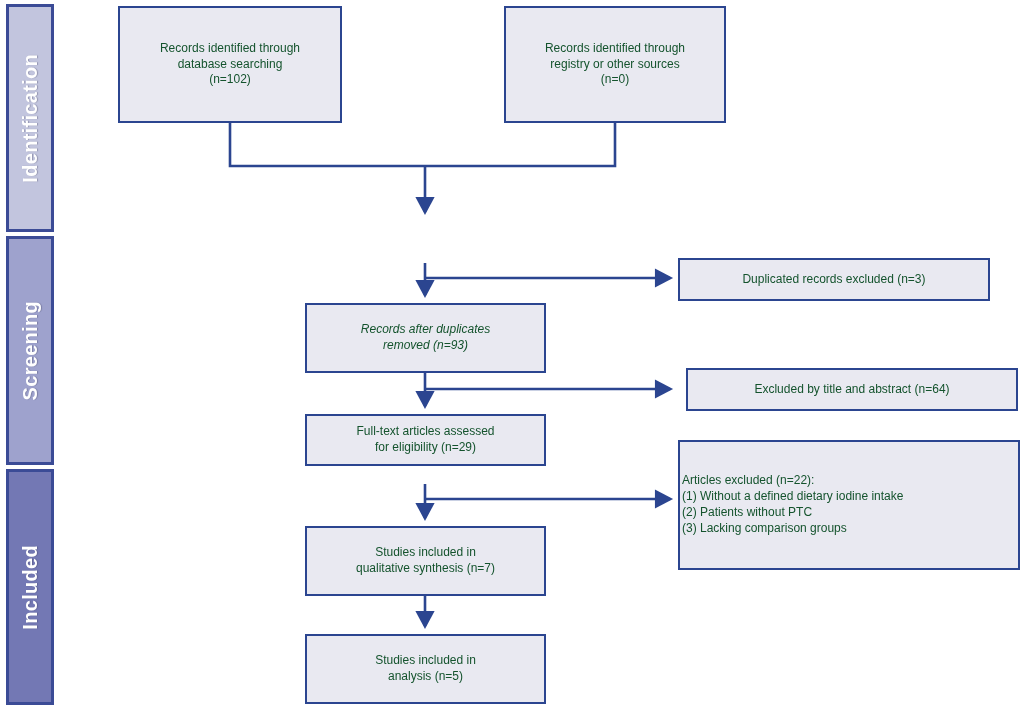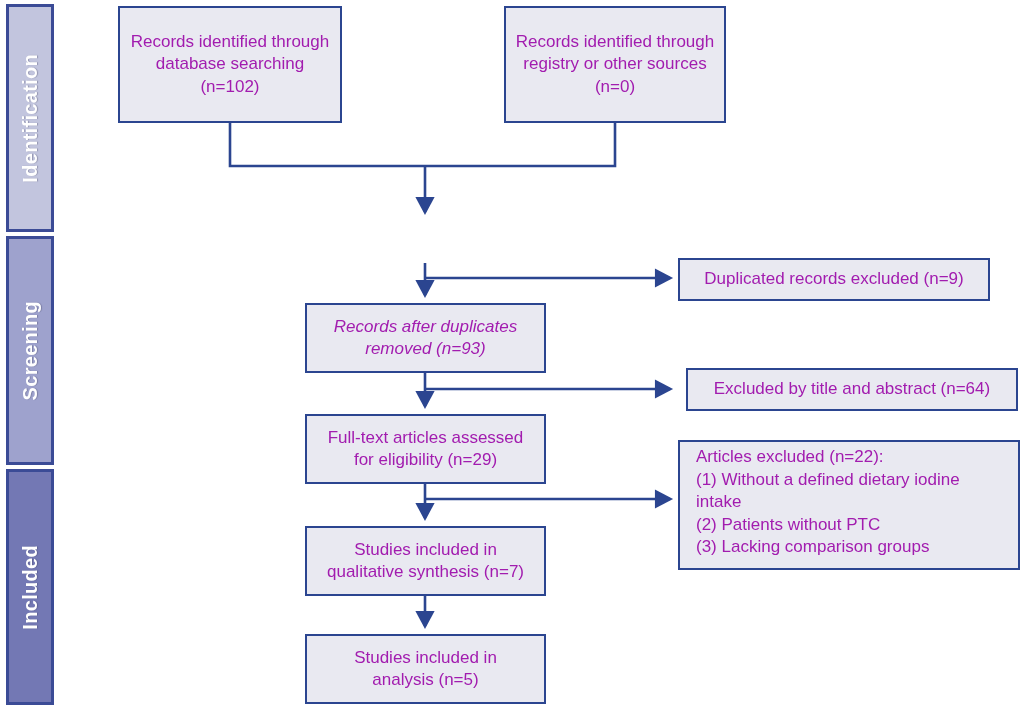--- a/index.html
+++ b/index.html
@@ -46,46 +46,46 @@
   #band-identification { top: 4px;   height: 228px; background: #c2c5de; }
   #band-screening      { top: 236px; height: 229px; background: #9ea2cd; }
   #band-included       { top: 469px; height: 236px; background: #7378b4; }
 
   
   .box {
     position: absolute;
     box-sizing: border-box;
     background: #e9e9f1;
     border: 2px solid #2b4590;
-    color: #a21caf;
-    font-size: 17px;
+    color: #14532d;
+    font-size: 12px;
     line-height: 1.32;
     display: flex;
     align-items: center;
     justify-content: center;
     text-align: center;
     padding: 4px 8px;
   }
   .box.left-align {
     text-align: left;
     justify-content: flex-start;
-    align-items: flex-end;
-    padding: 9px 16px;
+    align-items: center;
+    padding: 9px 2px;
     line-height: 1.33;
   }
   .box-text { display: block; width: 100%; }
 
   
   #box-db-search      { left: 118px; top: 6px;   width: 224px; height: 117px; }
   #box-registry       { left: 504px; top: 6px;   width: 222px; height: 117px; }
   #box-identified     { left: 305px; top: 220px; width: 241px; height: 43px; }
   #box-duplicates-out { left: 678px; top: 258px; width: 312px; height: 43px; }
   #box-after-dups     { left: 305px; top: 303px; width: 241px; height: 70px; font-style: italic; }
   #box-excluded-title { left: 686px; top: 368px; width: 332px; height: 43px; }
-  #box-fulltext       { left: 305px; top: 414px; width: 241px; height: 70px; }
+  #box-fulltext       { left: 305px; top: 414px; width: 241px; height: 52px; }
   #box-articles-excl  { left: 678px; top: 440px; width: 342px; height: 130px; }
   #box-qualitative    { left: 305px; top: 526px; width: 241px; height: 70px; }
   #box-analysis       { left: 305px; top: 634px; width: 241px; height: 70px; }
 
   
   #connectors {
     position: absolute;
     left: 0; top: 0;
     width: 1024px; height: 709px;
     pointer-events: none;
@@ -133,21 +133,21 @@
   <div class="box" id="box-db-search">
     <span class="box-text">Records identified through<br>database searching<br>(n=102)</span>
   </div>
 
   <div class="box" id="box-registry">
     <span class="box-text">Records identified through<br>registry or other sources<br>(n=0)</span>
   </div>
 
 
   <div class="box" id="box-duplicates-out">
-    <span class="box-text">Duplicated records excluded (n=9)</span>
+    <span class="box-text">Duplicated records excluded (n=3)</span>
   </div>
 
   <div class="box" id="box-after-dups">
     <span class="box-text">Records after duplicates<br>removed (n=93)</span>
   </div>
 
   <div class="box" id="box-excluded-title">
     <span class="box-text">Excluded by title and abstract (n=64)</span>
   </div>
 

